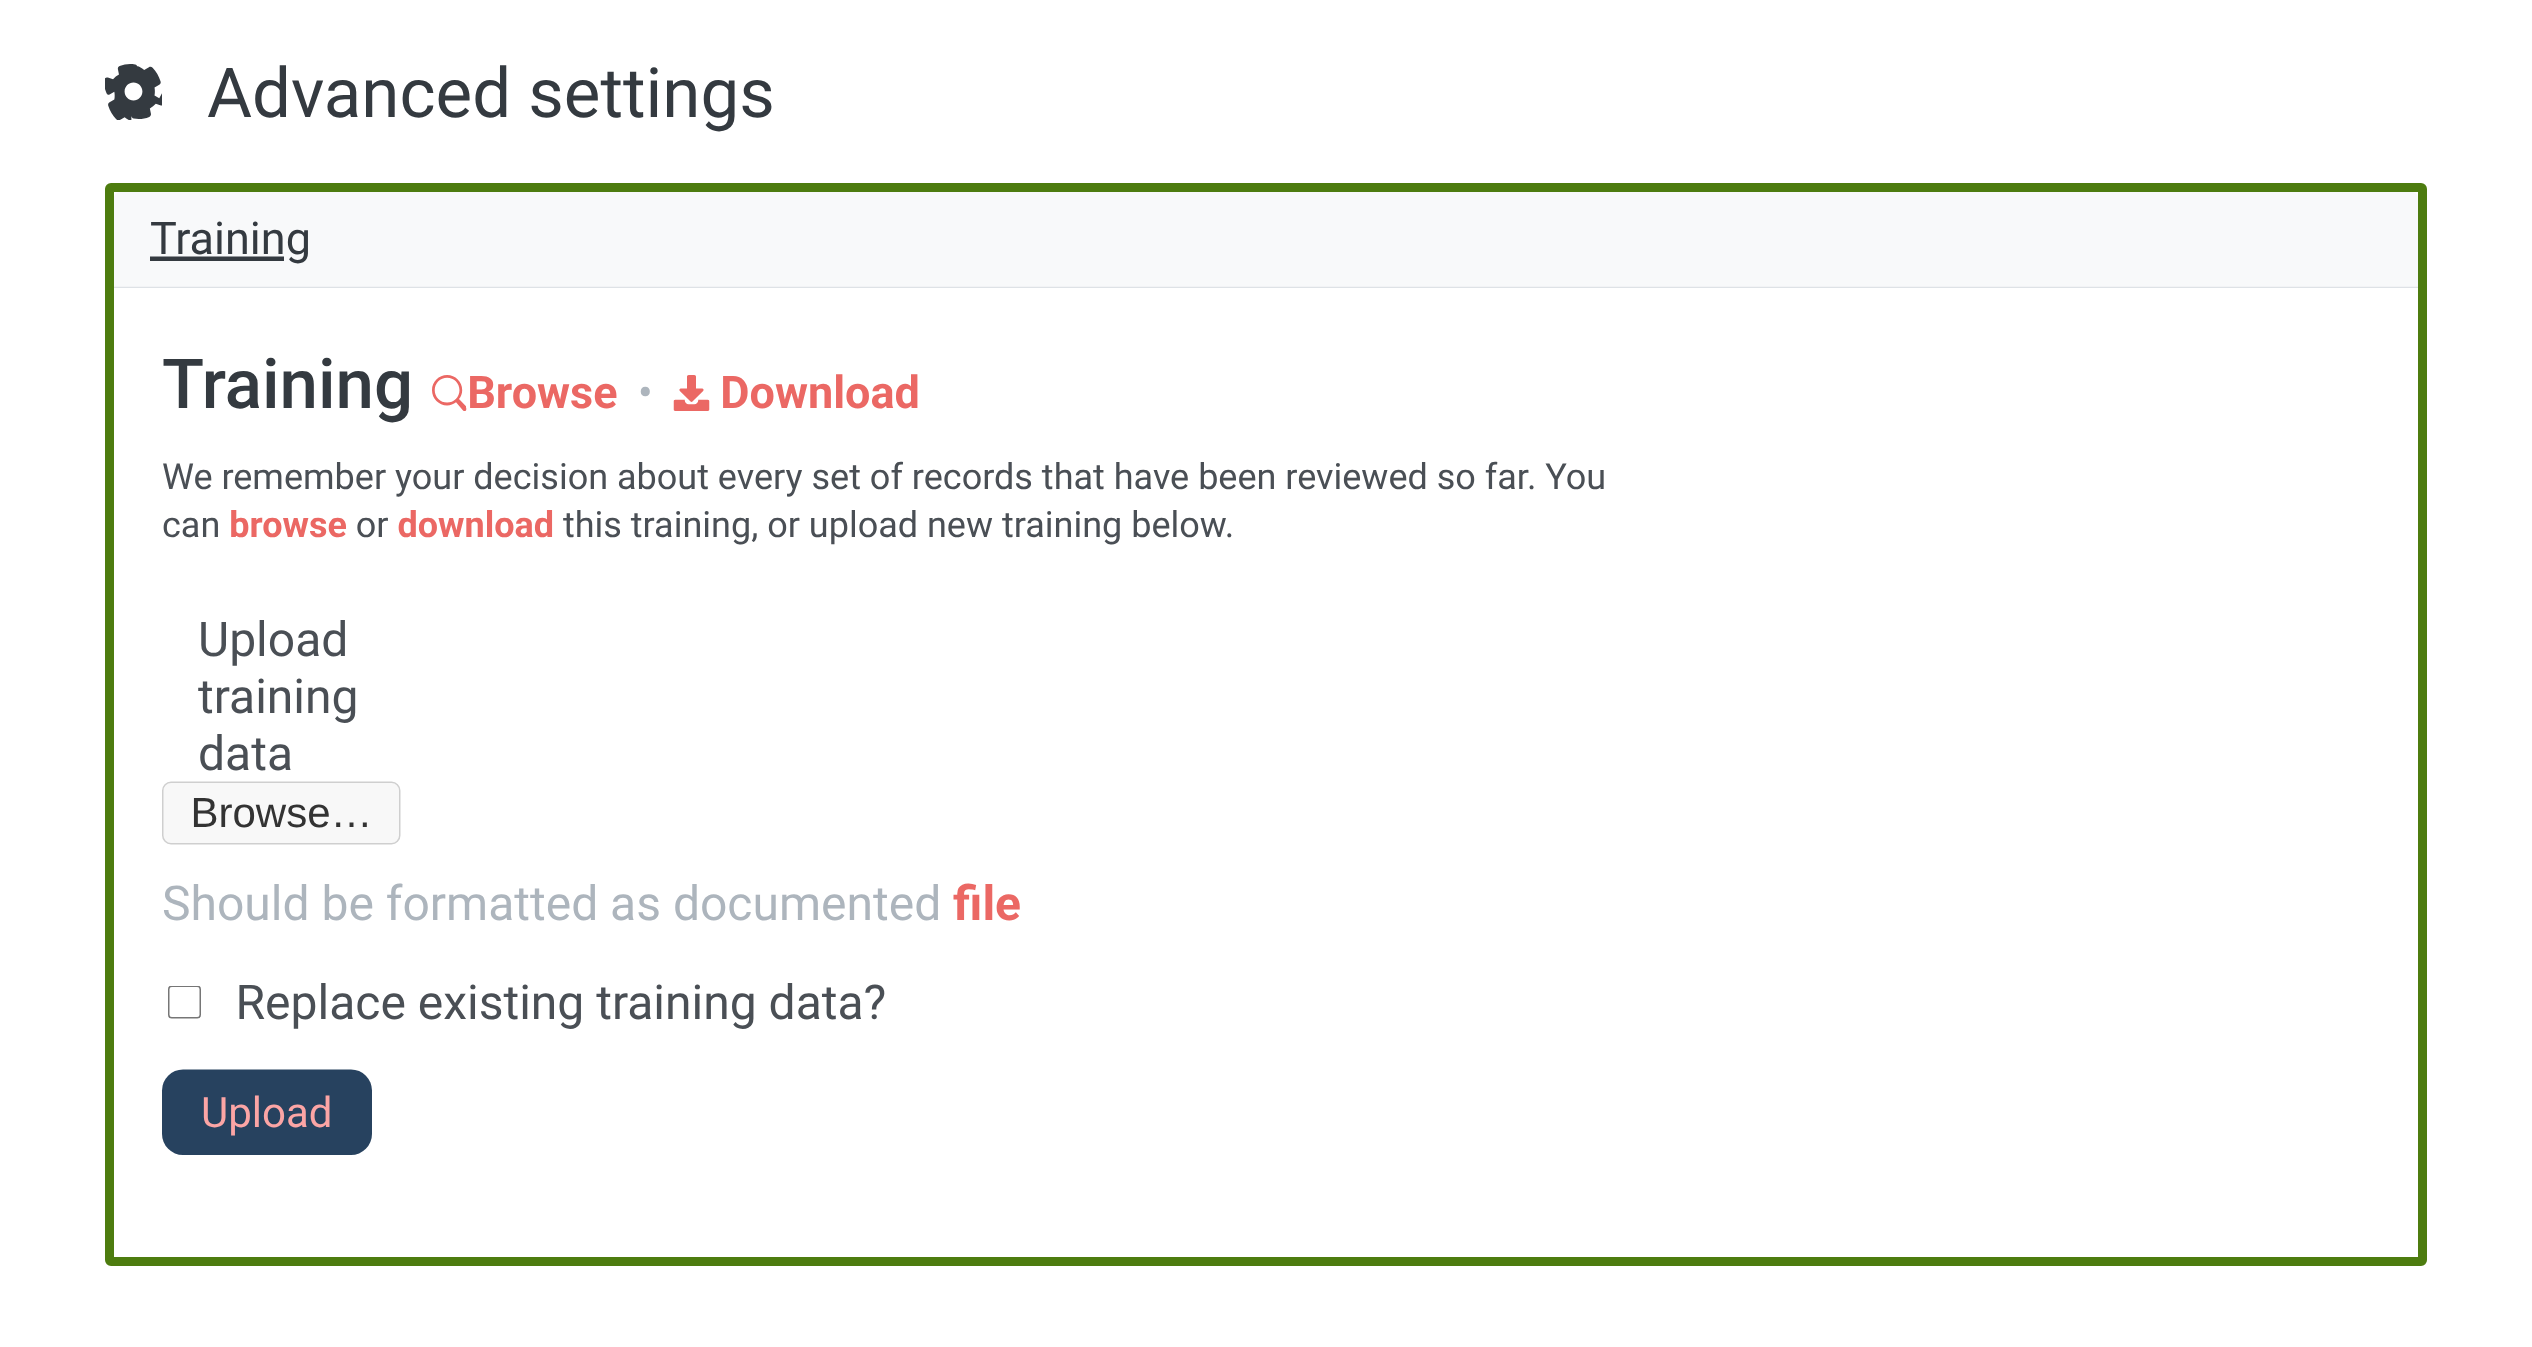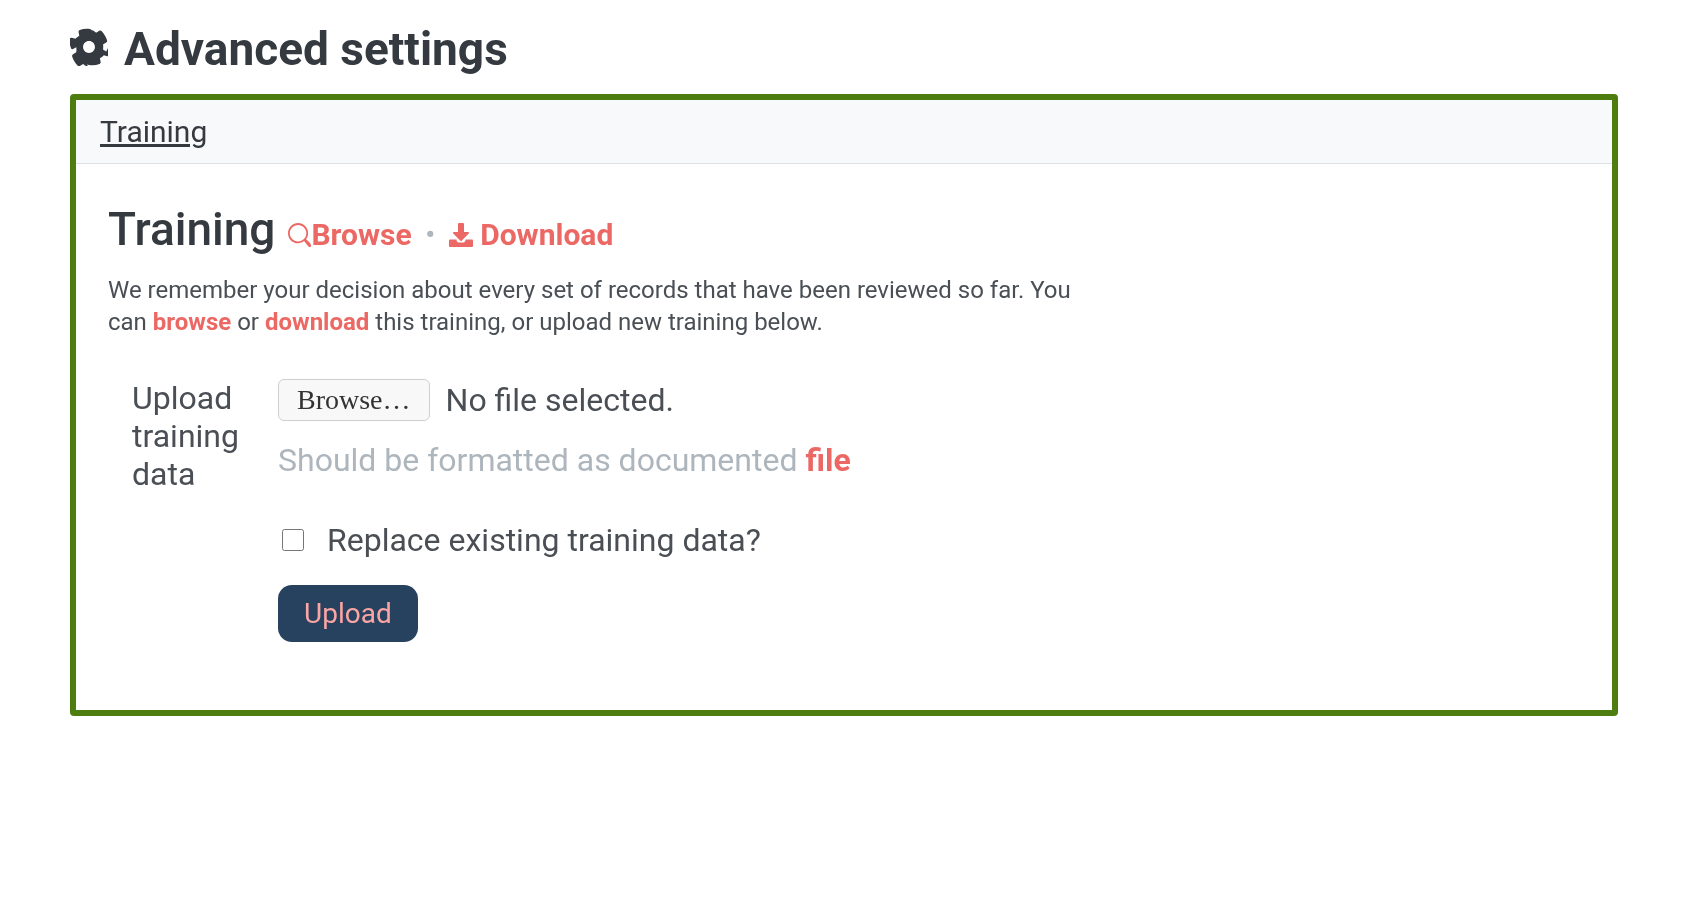--- a/index.html
+++ b/index.html
@@ -15,22 +15,22 @@
     padding: 20px 70px 40px 70px;
   }
   .page-header {
     display: flex;
     align-items: center;
     gap: 14px;
     margin: 0 0 16px 0;
   }
   .page-header h1 {
     font-size: 46px;
-    font-weight: 700;
-    margin: 2px;
+    font-weight: 400;
+    margin: 16px;
     color: #343a40;
   }
   .gear-svg {
     width: 38px;
     height: 38px;
     fill: #343a40;
   }
   .panel {
     border: 6px solid #4d7c0f;
     border-radius: 4px;
@@ -90,20 +90,21 @@
   .description {
     font-size: 24px;
     line-height: 1.35;
     color: #4a4f55;
     margin: 0 0 40px 0;
   }
   .form-row {
     display: flex;
     align-items: flex-start;
     margin-bottom: 28px;
+    flex-direction: column;
   }
   .form-label {
     width: 170px;
     font-size: 32px;
     color: #4a4f55;
     padding-right: 12px;
     padding-left: 24px;
   }
   .form-control-col {
     flex: 1;
@@ -115,21 +116,21 @@
     margin-bottom: 20px;
   }
   .browse-btn {
     font-size: 28px;
     background: #f8f8f8;
     border: 1px solid #cfcfcf;
     border-radius: 6px;
     padding: 4px 18px;
     cursor: pointer;
     color: #333;
-    font-family: Liberation Serif, serif;
+    font-family: Liberation Sans, sans-serif;
   }
   .file-status {
     font-size: 32px;
     color: #4a4f55;
   }
   .help-text {
     font-size: 32px;
     color: #adb5bd;
   }
   .checkbox-row {
@@ -194,21 +195,20 @@
 
       <p class="description">
         <span>We remember your decision about every set of records that have been reviewed so far. You can </span><a class="link">browse</a><span> or </span><a class="link">download</a><span> this training, or upload new training below.</span>
       </p>
 
       <div class="form-row">
         <div class="form-label">Upload training data</div>
         <div class="form-control-col">
           <div class="file-row">
             <button type="button" class="browse-btn">Browse…</button>
-            <span class="file-status">No file selected.</span>
           </div>
           <div class="help-text">
             <span>Should be formatted as documented </span><a class="link">file</a>
           </div>
         </div>
       </div>
 
       <div class="form-row">
         <div class="form-label"></div>
         <div class="form-control-col">

